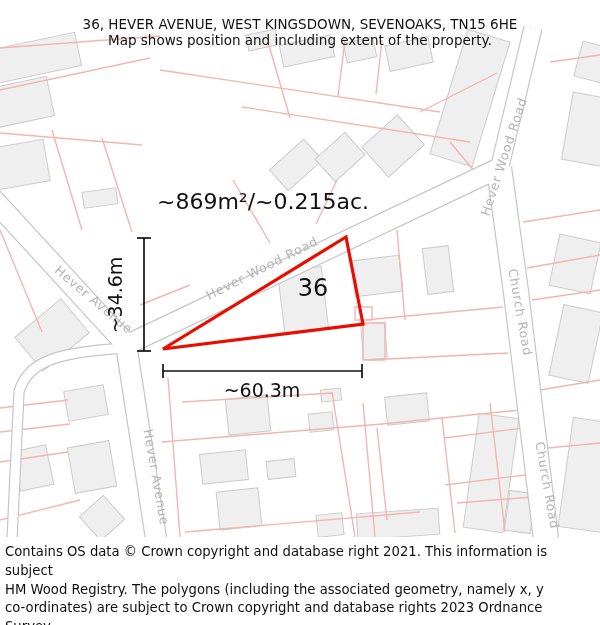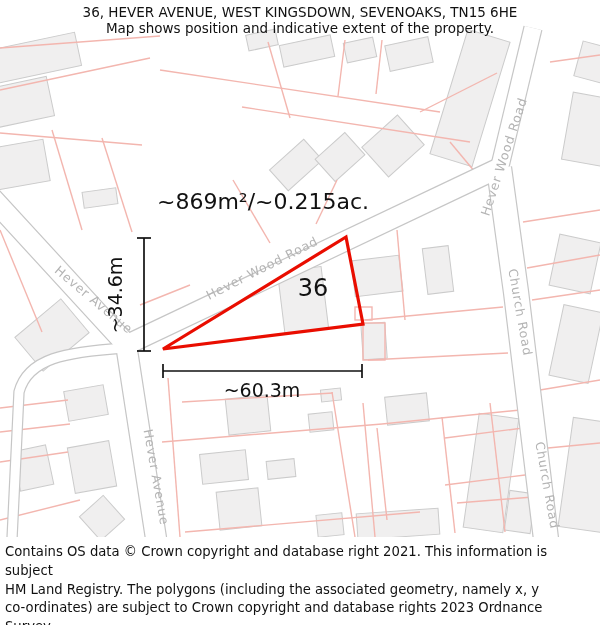--- a/index.html
+++ b/index.html
@@ -1,32 +1,32 @@
 <!DOCTYPE html>
 <html><head>
 <meta charset="utf-8">
 <style>
   html,body{margin:0;padding:0;background:#fff;}
   .page{position:relative;width:600px;height:625px;background:#fff;overflow:hidden;
         font-family:"DejaVu Sans",sans-serif;color:#111;}
   svg#map{position:absolute;top:0;left:0;font-family:"DejaVu Sans",sans-serif;}
   .header{position:absolute;top:0;left:0;width:600px;text-align:center;z-index:5;
-          padding-top:4px;font-size:13.5px;line-height:16px;color:#111;}
+          padding-top:16px;font-size:13.5px;line-height:16px;color:#111;}
   .footer{position:absolute;top:537px;left:0;width:596px;height:88px;background:#fff;z-index:6;
           font-size:13.2px;line-height:18.8px;color:#111;padding:6px 4px 0 5px;box-sizing:border-box;}
   .roadlabel{fill:#b4b4b4;font-size:12.5px;letter-spacing:0.8px;}
 </style>
 </head>
 <body>
 
 <div class="page">
 
   <div class="header">
     <div>36, HEVER AVENUE, WEST KINGSDOWN, SEVENOAKS, TN15 6HE</div>
-    <div>Map shows position and indicative extent of the property.</div>
+    <div>Map shows position and including extent of the property.</div>
   </div>
 
   <svg id="map" width="600" height="538" viewBox="0 0 600 538">
     <g id="g-buildings">
         <rect x="-44" y="-17" width="88" height="34" transform="translate(35,58) rotate(-12)" fill="#f0efef" stroke="#cbcbcb" stroke-width="1"></rect>
         <rect x="-29" y="-20" width="58" height="40" transform="translate(22,102) rotate(-12)" fill="#f0efef" stroke="#cbcbcb" stroke-width="1"></rect>
         <rect x="-29" y="-21" width="58" height="42" transform="translate(18,165) rotate(-10)" fill="#f0efef" stroke="#cbcbcb" stroke-width="1"></rect>
         <rect x="-17" y="-8" width="34" height="16" transform="translate(100,198) rotate(-8)" fill="#f0efef" stroke="#cbcbcb" stroke-width="1"></rect>
         <rect x="-30" y="-22" width="60" height="44" transform="translate(52,335) rotate(-40)" fill="#f0efef" stroke="#cbcbcb" stroke-width="1"></rect>
         <rect x="-20" y="-15" width="40" height="30" transform="translate(86,403) rotate(-10)" fill="#f0efef" stroke="#cbcbcb" stroke-width="1"></rect>
@@ -142,17 +142,17 @@
         <text x="262" y="397" text-anchor="middle" font-size="19" fill="#111111">~60.3m</text>
       </g>
     <g id="g-labels">
         <text x="263" y="209" text-anchor="middle" font-size="22" fill="#111111">~869m²/~0.215ac.</text>
         <text x="313" y="296" text-anchor="middle" font-size="24" fill="#111111">36</text>
       </g>
   </svg>
 
   <div class="footer" id="footer">
       <div>Contains OS data © Crown copyright and database right 2021. This information is subject</div>
-      <div>HM Land Registry. The polygons (including the associated geometry, namely x, y</div>
+      <div>HM Wood Registry. The polygons (including the associated geometry, namely x, y</div>
       <div>co-ordinates) are subject to Crown copyright and database rights 2023 Ordnance Survey</div>
     </div>
 
 </div>
 
 </body></html>

